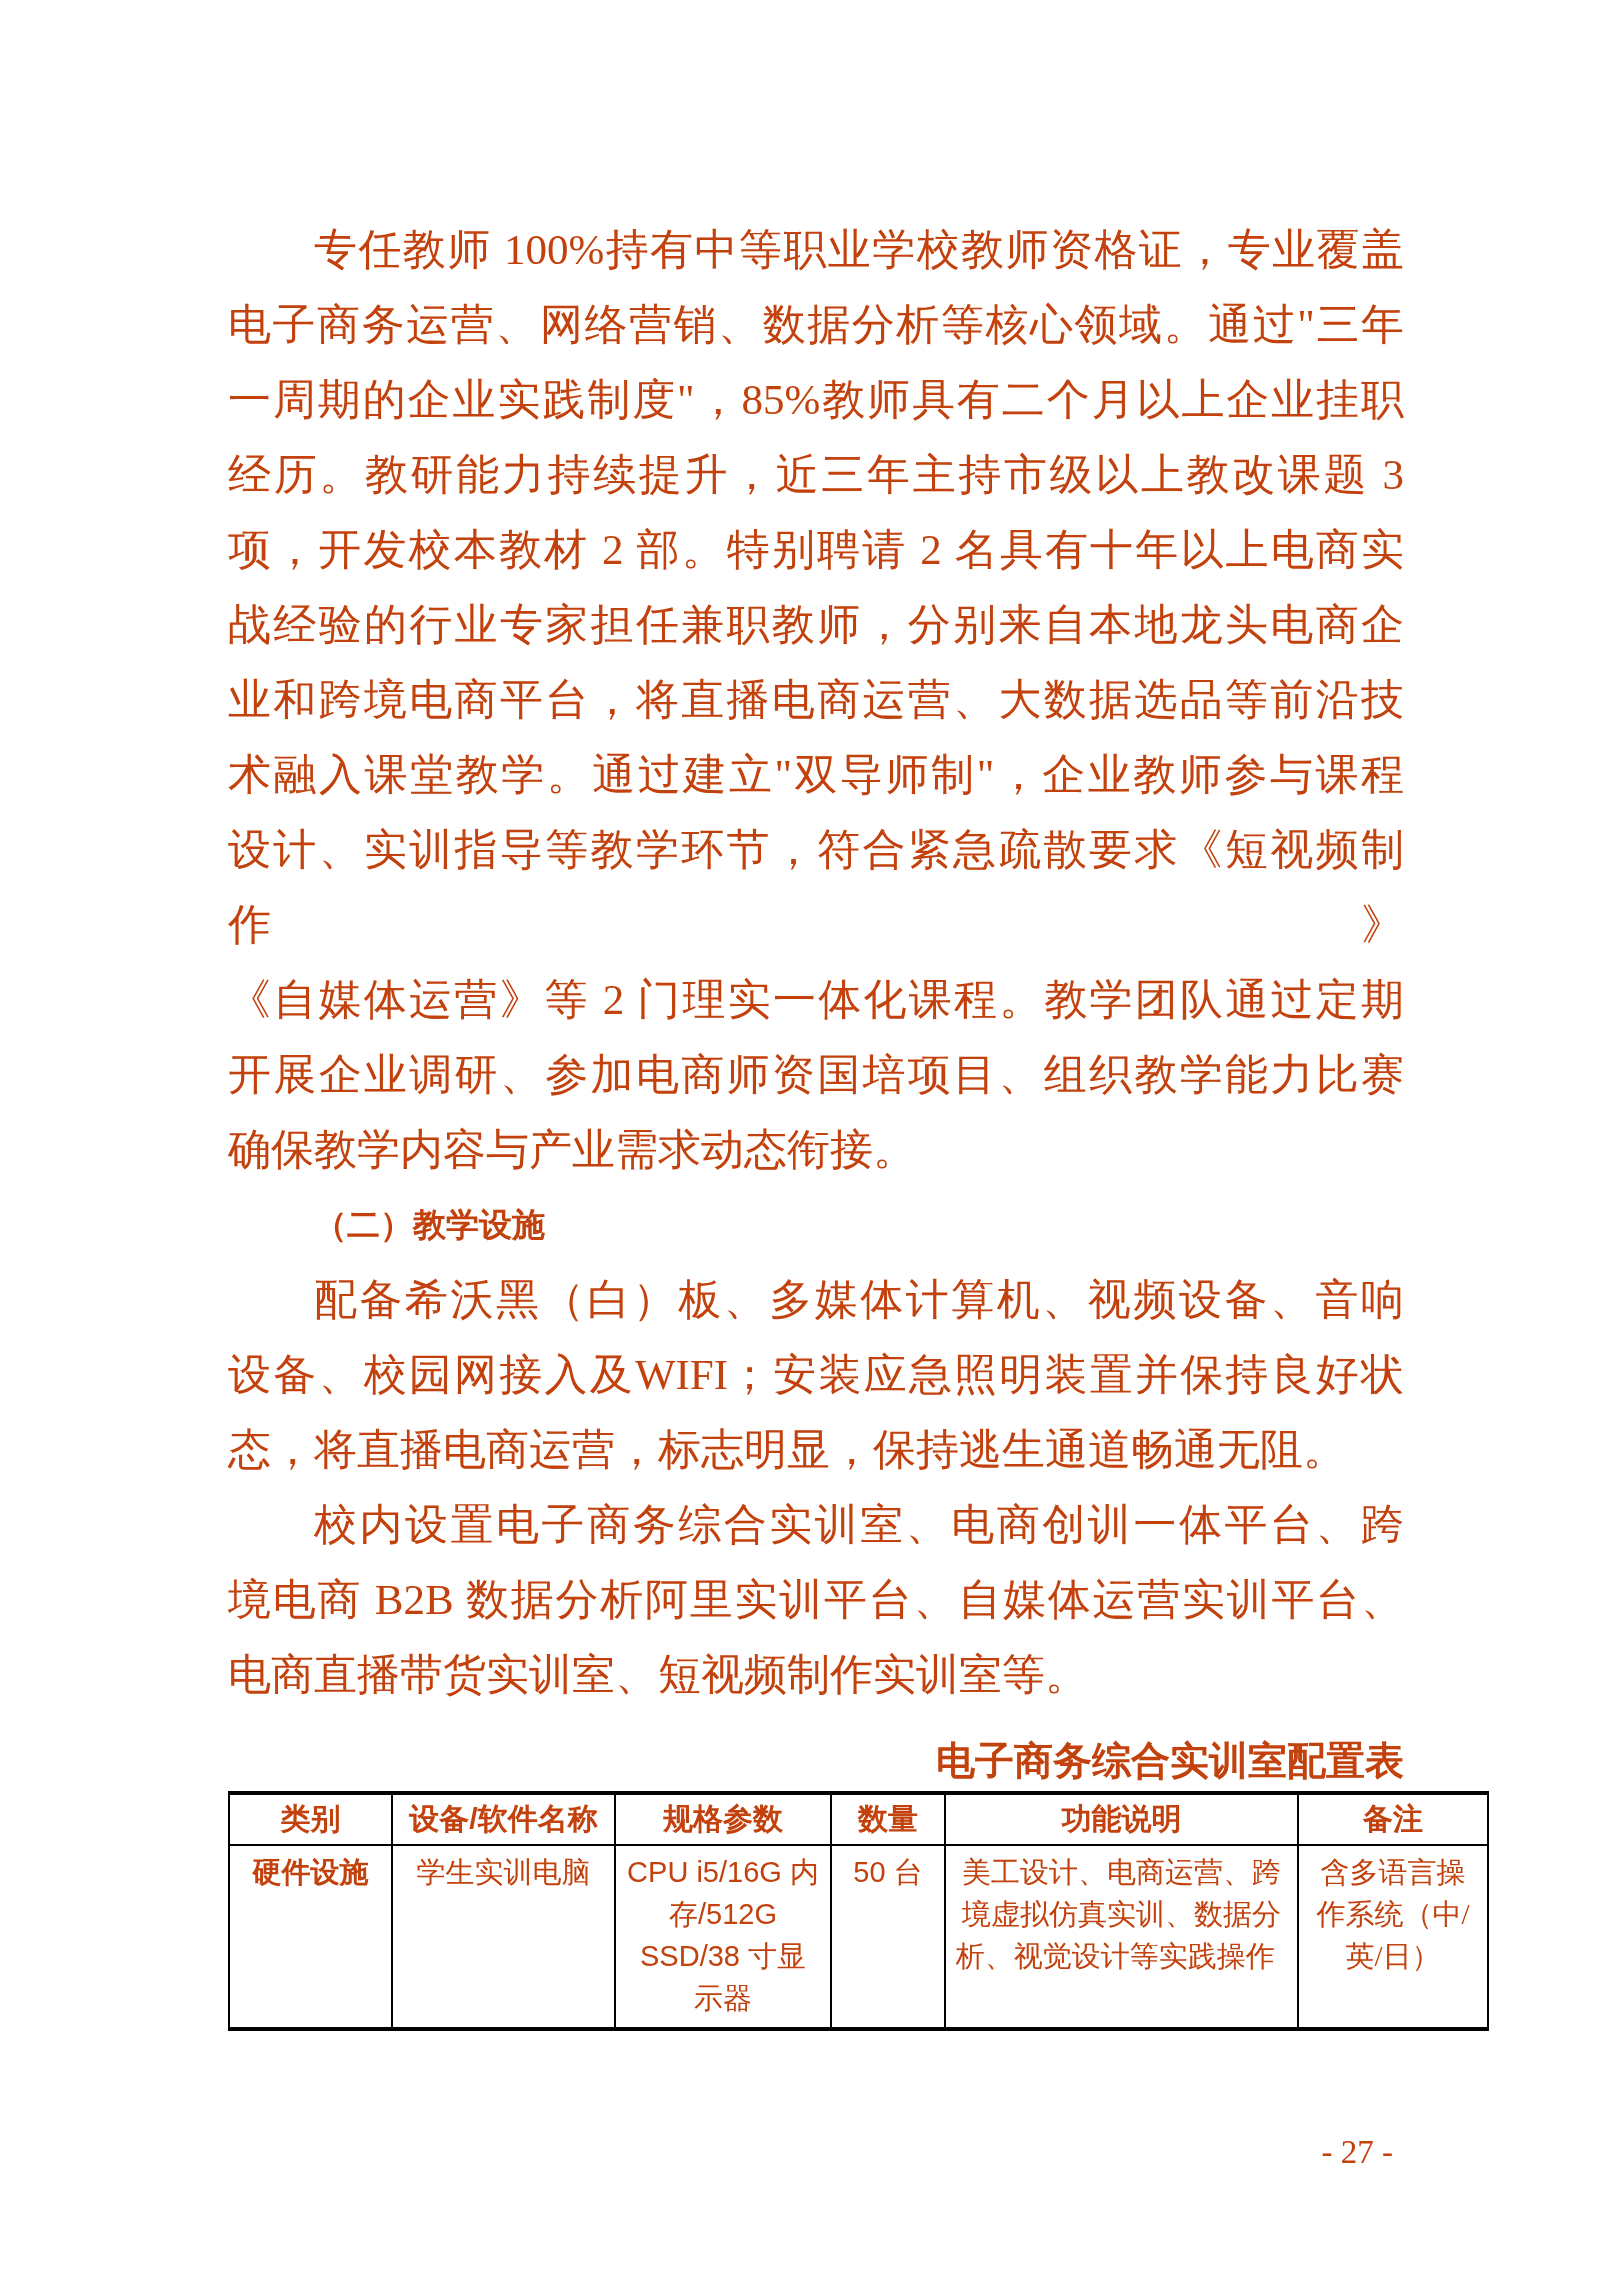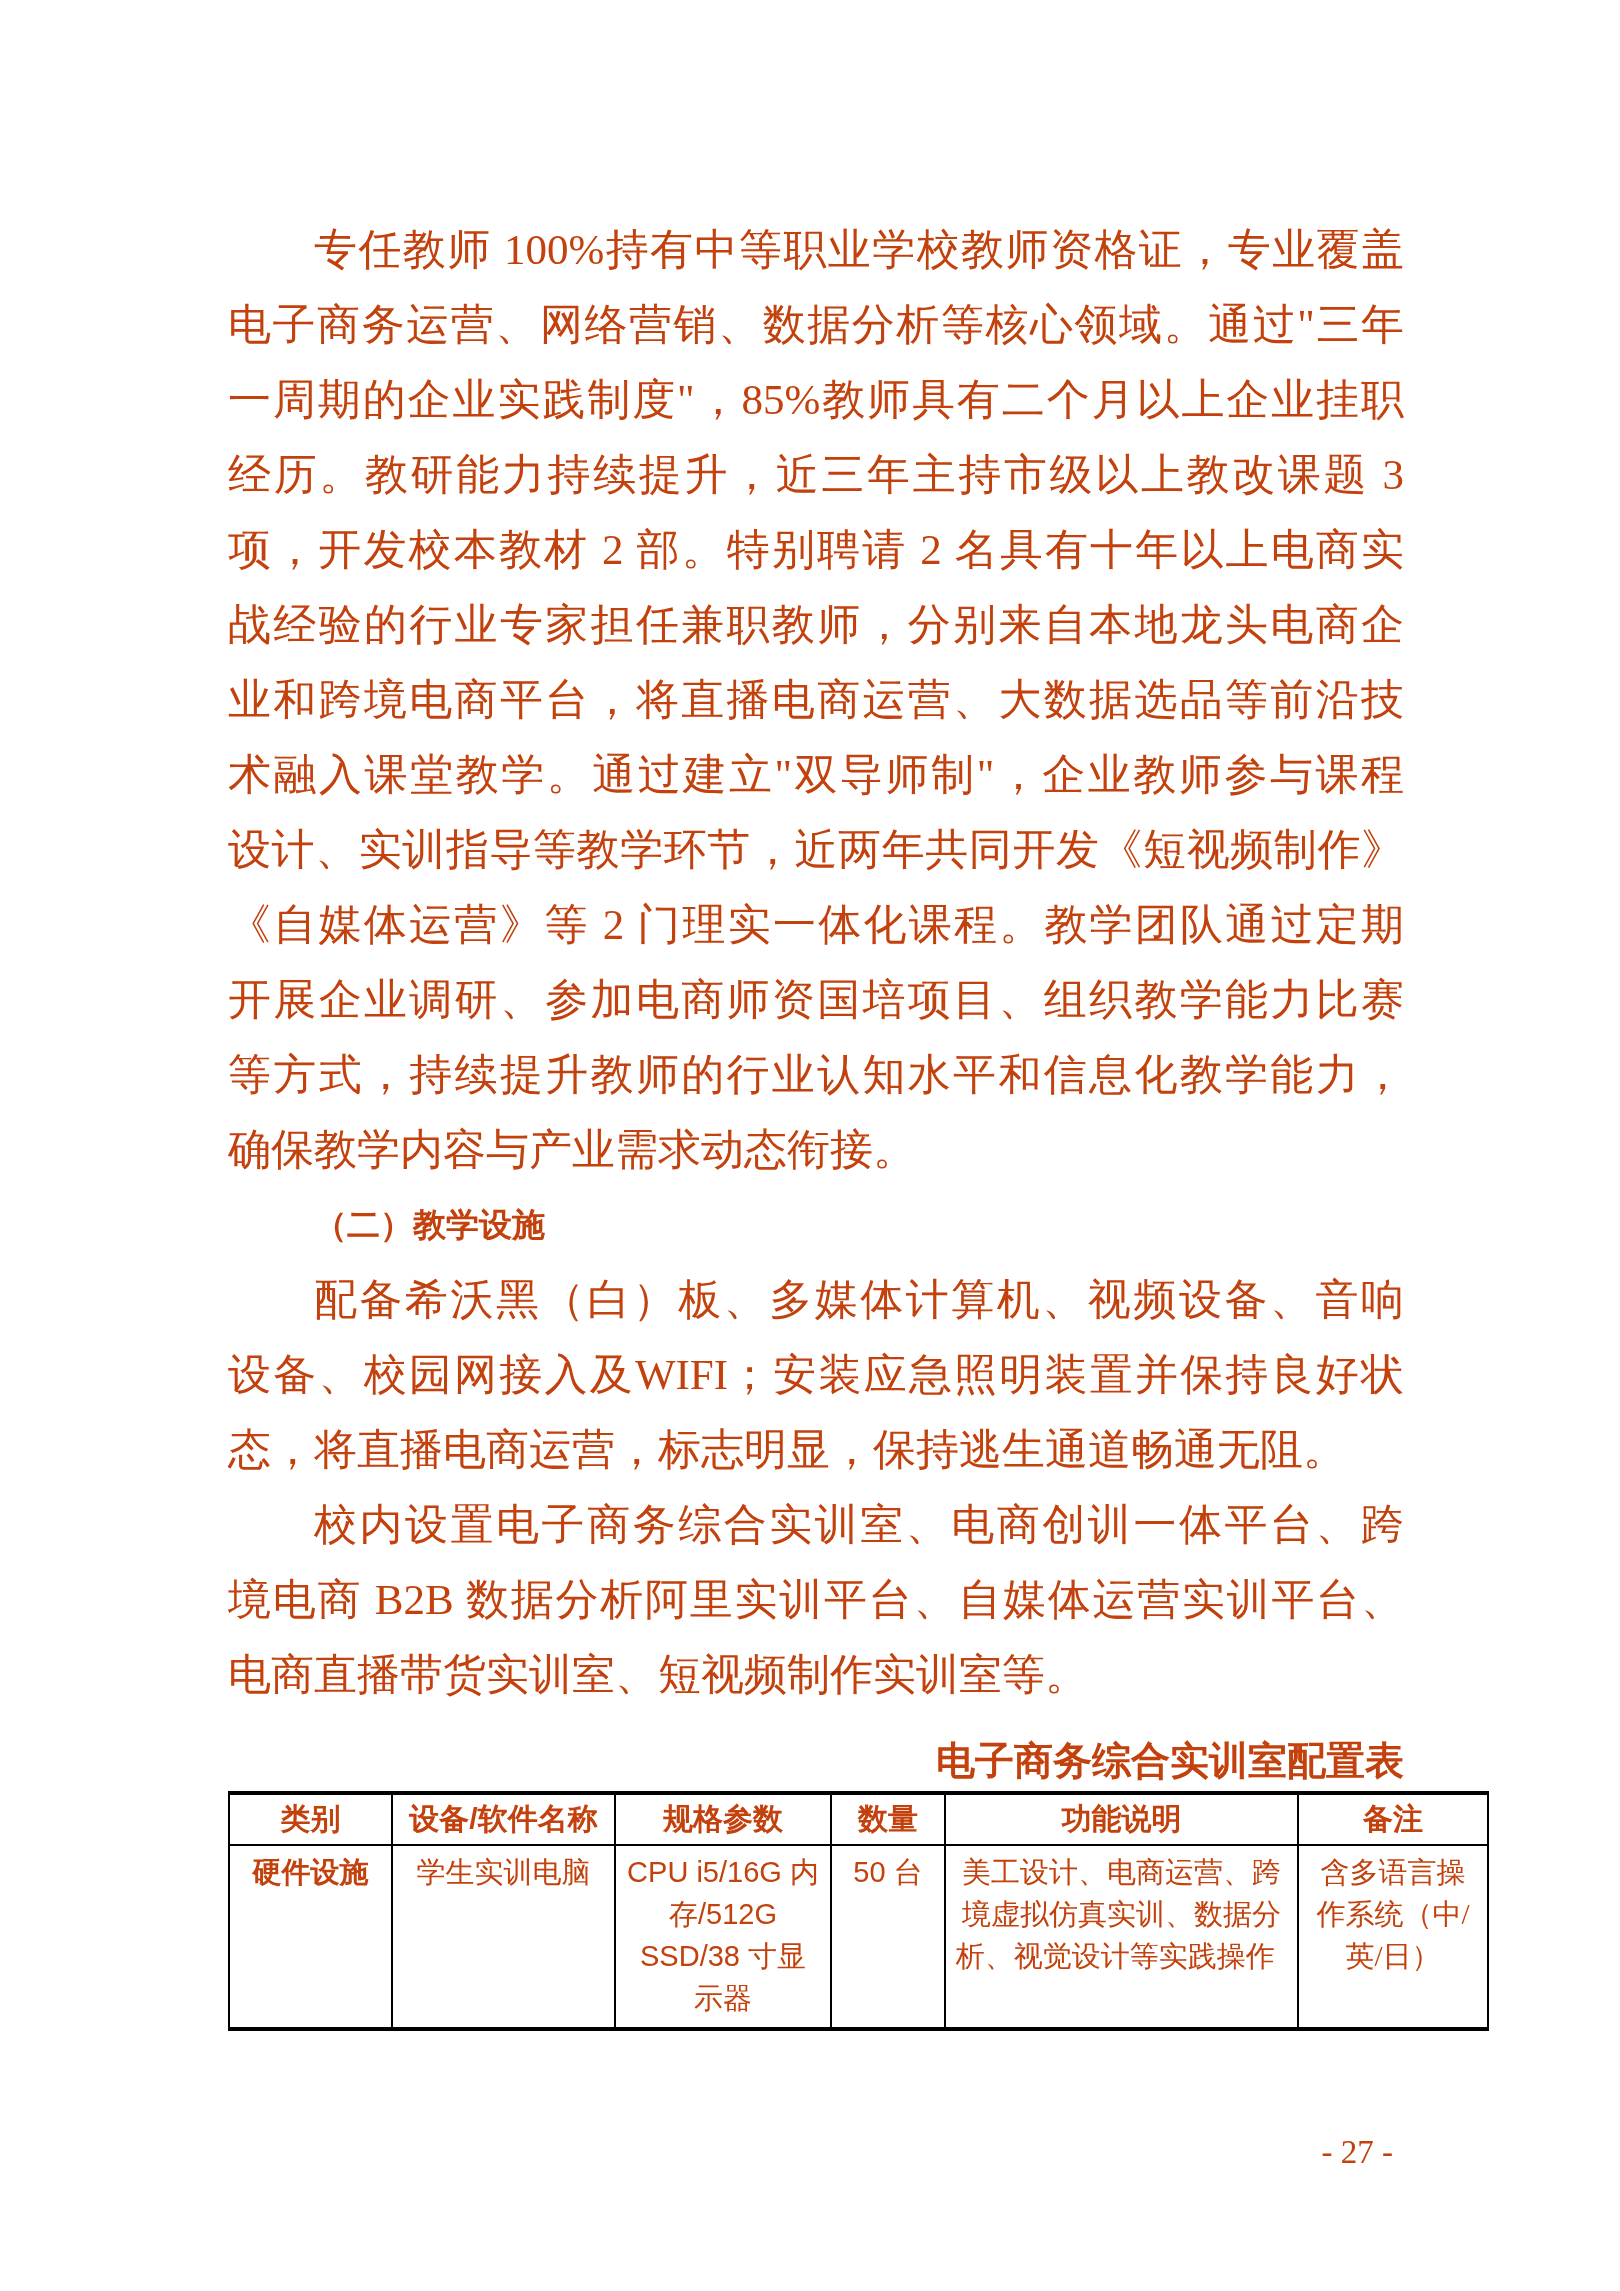--- a/index.html
+++ b/index.html
@@ -101,24 +101,23 @@
 
     <div class="para">
       <div class="line indent">专任教师 100%持有中等职业学校教师资格证，专业覆盖</div>
       <div class="line">电子商务运营、网络营销、数据分析等核心领域。通过"三年</div>
       <div class="line">一周期的企业实践制度"，85%教师具有二个月以上企业挂职</div>
       <div class="line">经历。教研能力持续提升，近三年主持市级以上教改课题 3</div>
       <div class="line">项，开发校本教材 2 部。特别聘请 2 名具有十年以上电商实</div>
       <div class="line">战经验的行业专家担任兼职教师，分别来自本地龙头电商企</div>
       <div class="line">业和跨境电商平台，将直播电商运营、大数据选品等前沿技</div>
       <div class="line">术融入课堂教学。通过建立"双导师制"，企业教师参与课程</div>
-      <div class="line">设计、实训指导等教学环节，近两年共同开发《短视频制作》</div>
+      <div class="line">设计、实训指导等教学环节，符合紧急疏散要求《短视频制作》</div>
       <div class="line">《自媒体运营》等 2 门理实一体化课程。教学团队通过定期</div>
       <div class="line">开展企业调研、参加电商师资国培项目、组织教学能力比赛</div>
-      <div class="line">等方式，持续提升教师的行业认知水平和信息化教学能力，</div>
       <div class="line last">确保教学内容与产业需求动态衔接。</div>
     </div>
 
     <div class="heading">（二）教学设施</div>
 
     <div class="para">
       <div class="line indent">配备希沃黑（白）板、多媒体计算机、视频设备、音响</div>
       <div class="line">设备、校园网接入及WIFI；安装应急照明装置并保持良好状</div>
       <div class="line last">态，将直播电商运营，标志明显，保持逃生通道畅通无阻。</div>
     </div>

